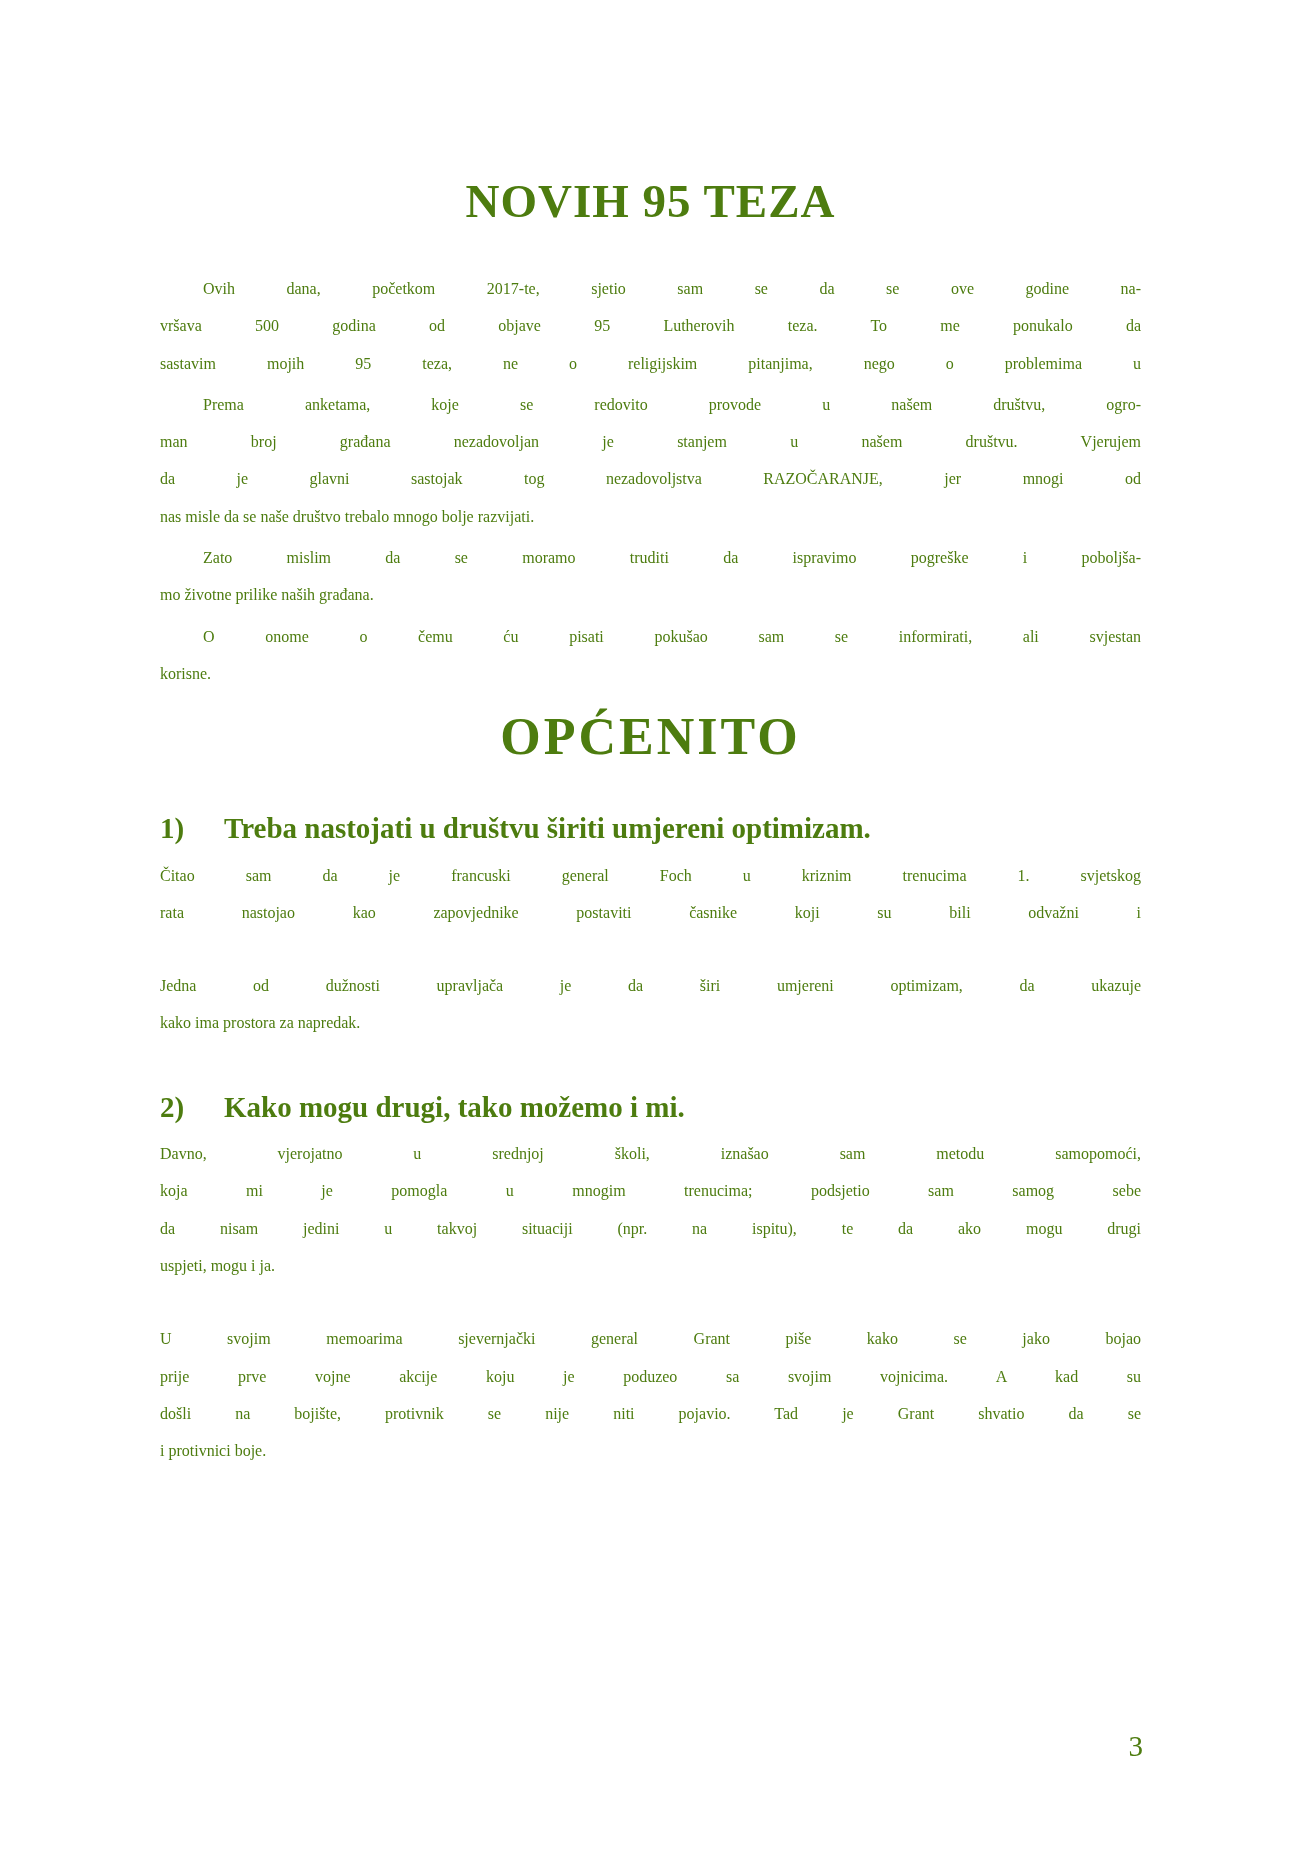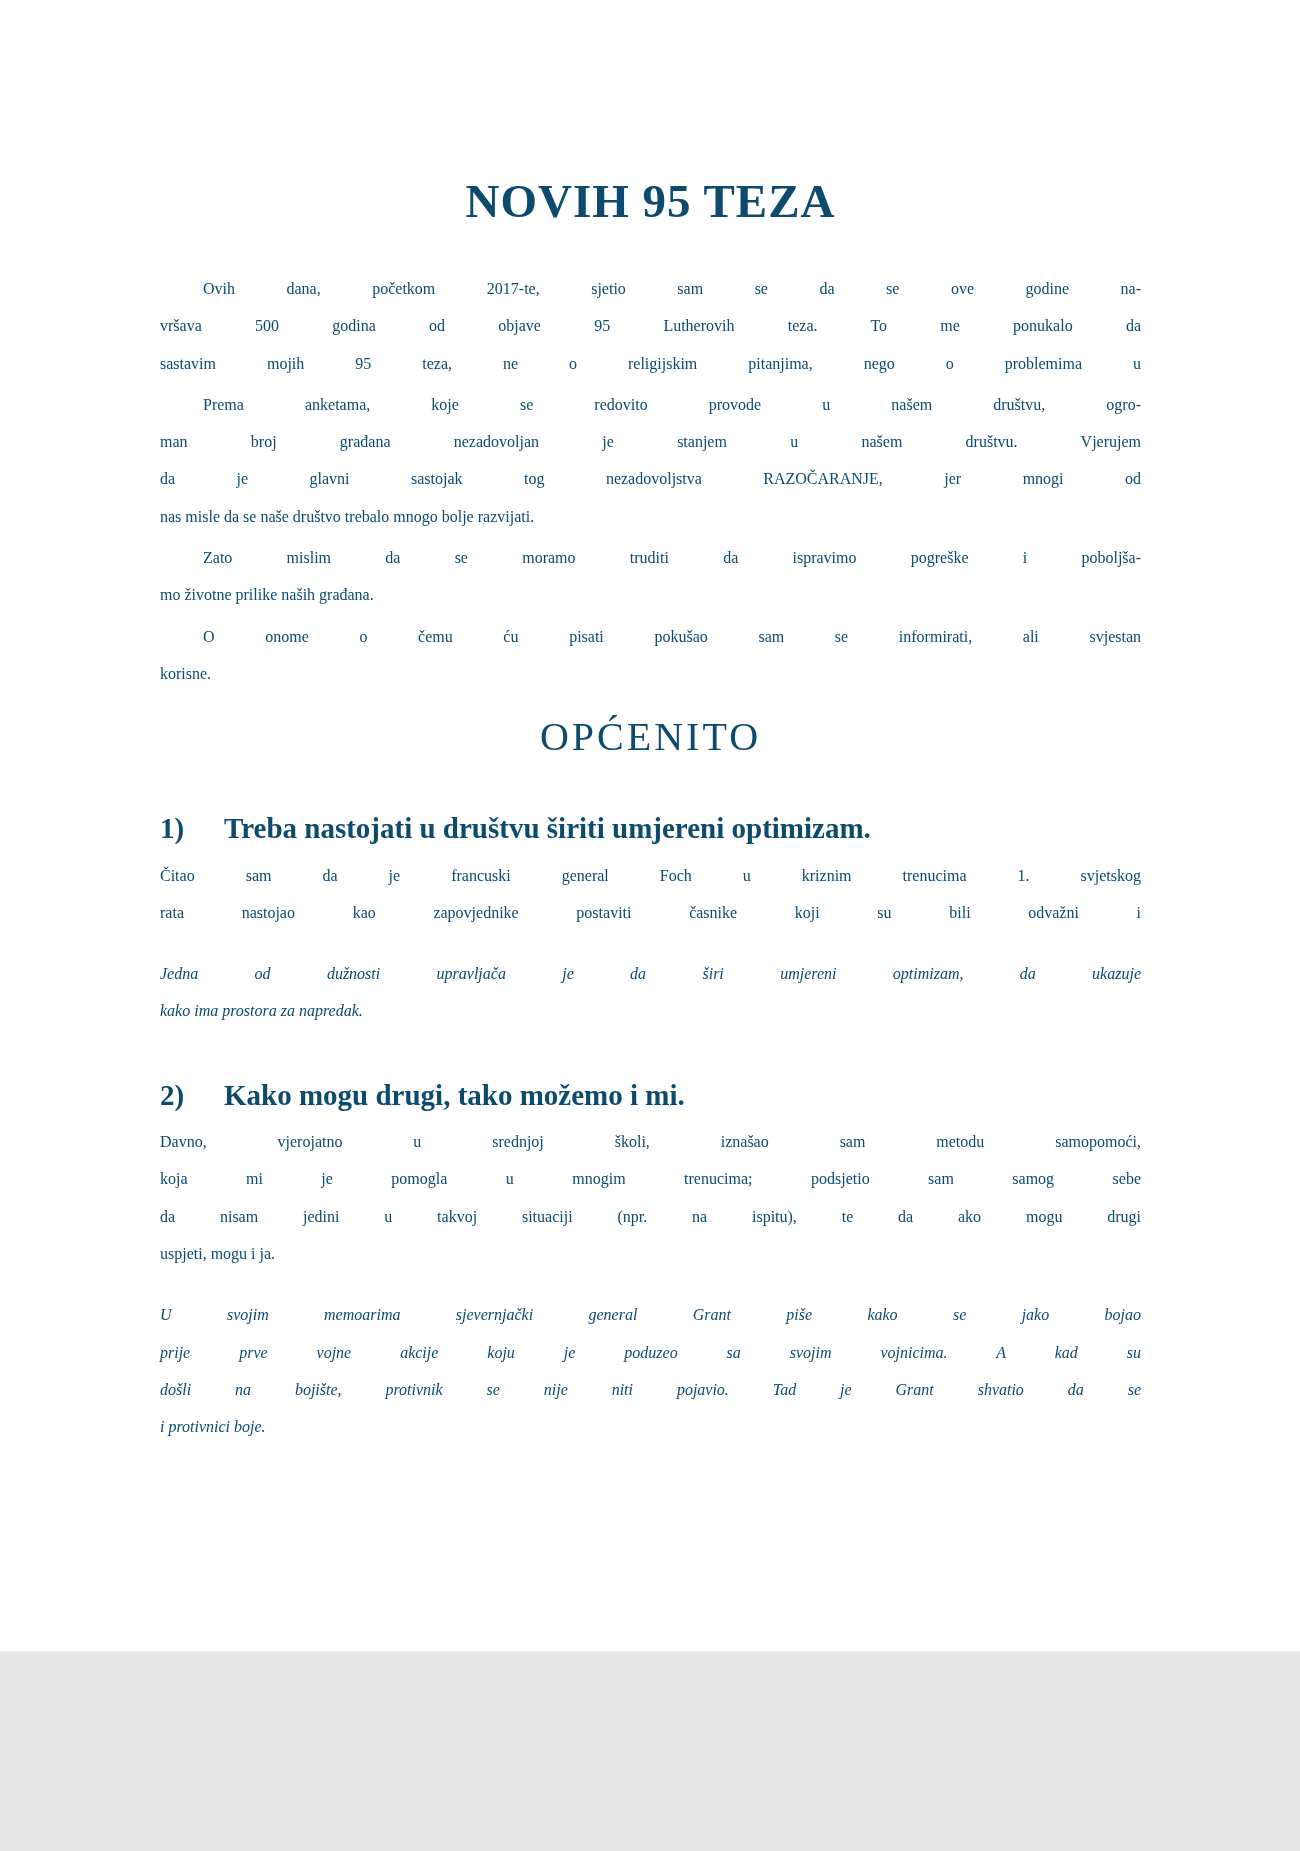--- a/index.html
+++ b/index.html
@@ -1,20 +1,20 @@
 <!DOCTYPE html>
 <html><head>
 <meta charset="utf-8">
 <style>
   html,body{margin:0;padding:0;background:#e8e8e8;}
   .page{
     position:relative;
-    width:1300px;height:1651px;
+    width:1300px;height:1851px;
     background:#ffffff;
-    color:#0c4a6e;
+    color:#4d7c0f;
     font-family:"Liberation Serif", serif;
     margin:0 auto;
     overflow:hidden;
   }
   .content{
     position:absolute;
     left:160px;top:0;
     width:981px;
   }
   h1.title{
@@ -36,37 +36,37 @@
   .line{
     text-align:justify;
     text-align-last:justify;
   }
   .line.last{
     text-align:left;
     text-align-last:left;
   }
   .line.indent{padding-left:43px;}
   h2.section{
-    font-size:40px;
+    font-size:52px;
     line-height:44px;
-    font-weight:normal;
+    font-weight:bold;
     text-align:center;
     letter-spacing:3px;
     margin:23px 0 0 0;
   }
   .thesis{margin-top:47px;}
   .thesis.first{margin-top:51px;}
   .thesis-head{
     font-size:29px;
     line-height:37.3px;
     font-weight:bold;
   }
   .t-num{display:inline-block;width:64px;}
   .thesis .para{margin-top:9px;}
-  .thesis .para + .para{margin-top:24px;font-style:italic;}
+  .thesis .para + .para{margin-top:36px;}
   .pagenum{
     position:absolute;
     top:1728px;
     right:157px;
     font-size:29px;
     line-height:37.3px;
   }
 </style>
 </head>
 <body>

